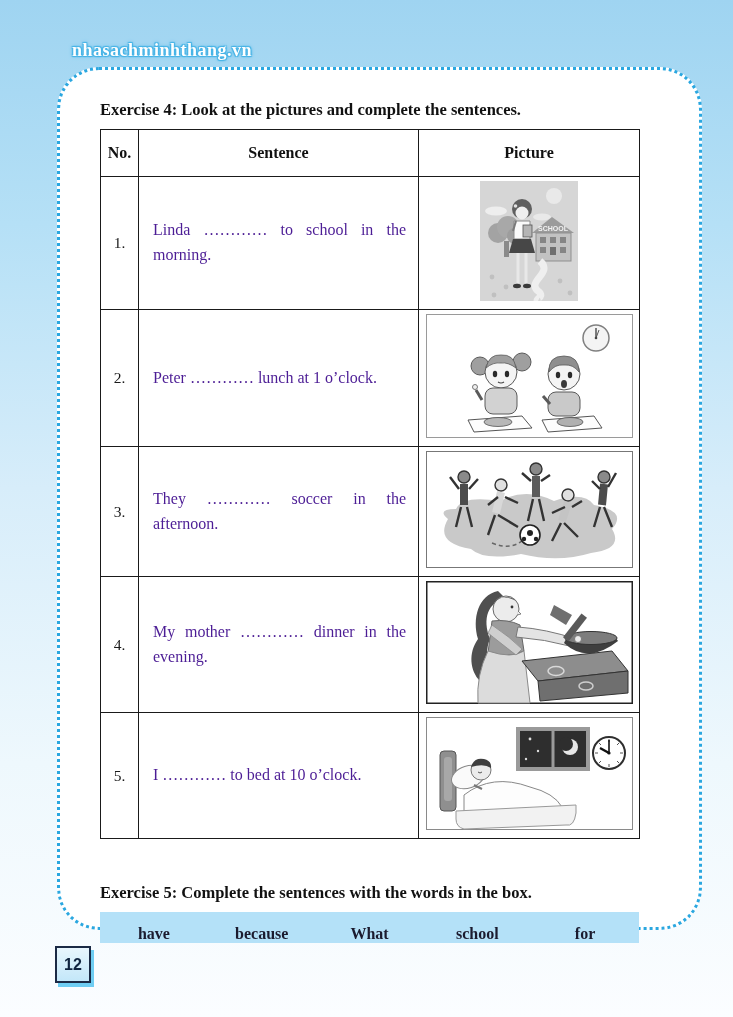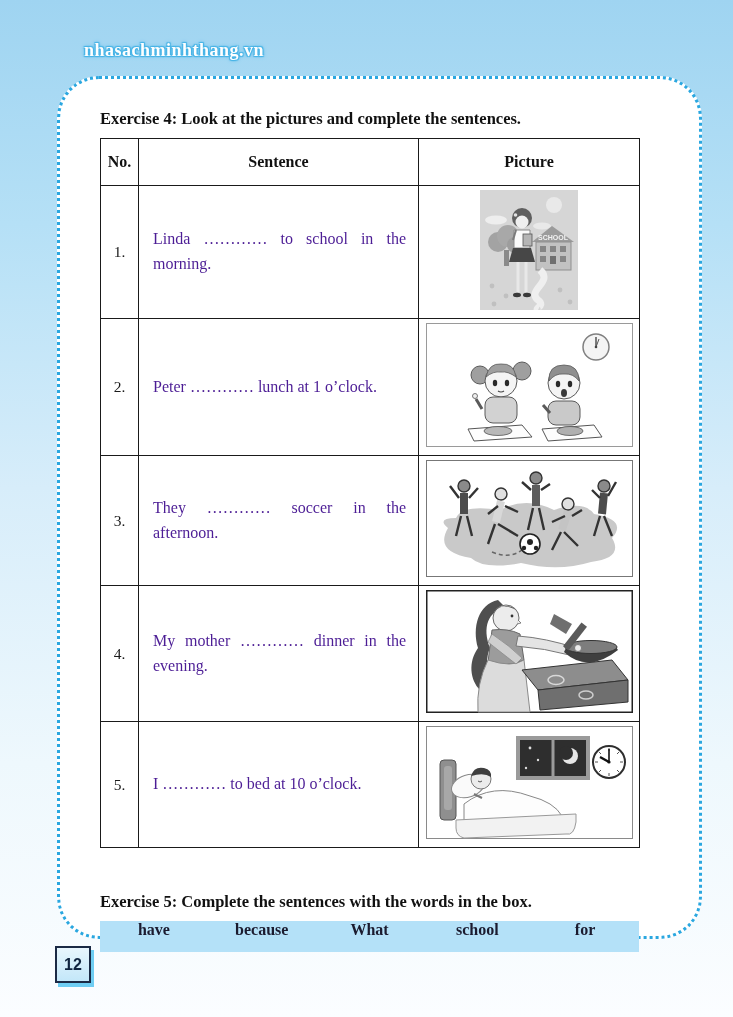--- a/index.html
+++ b/index.html
@@ -3,27 +3,27 @@
 <meta charset="utf-8">
 <style>
   * { margin:0; padding:0; box-sizing:border-box; }
   html,body { width:733px; height:1017px; }
   body {
     font-family:"Liberation Serif", serif;
     background:linear-gradient(180deg,#9fd4f1 0%,#b5e0f6 22%,#d7edfa 48%,#eef8fd 75%,#fbfdff 100%);
     position:relative; overflow:hidden;
   }
   .watermark {
-    position:absolute; left:84px; top:40px;
+    position:absolute; left:72px; top:40px;
     font-family:"Liberation Serif", serif;
     font-weight:bold; font-size:18px; color:#ffffff; letter-spacing:0.5px;
     text-shadow:1px 1px 1px #45b3e6,-1px -1px 1px #45b3e6,1px -1px 1px #45b3e6,-1px 1px 1px #45b3e6,0 0 4px #45b3e6;
   }
   .worksheet-box {
-    position:absolute; left:57px; top:76px; width:645px; height:863px;
+    position:absolute; left:57px; top:67px; width:645px; height:863px;
     background:#ffffff; border:3px dotted #2aa7e0; border-radius:42px;
     padding:30px 0 0 40px;
   }
   .ex-title {
     font-weight:bold; font-size:16.5px; color:#111; margin-bottom:9px;
   }
   table.ex4 {
     border-collapse:collapse; table-layout:fixed; width:539px;
     background:#fff;
   }
@@ -35,21 +35,21 @@
   td.no-cell { text-align:center; font-size:15.5px; color:#1a1a1a; }
   td.sentence-cell {
     font-size:16px; color:#4c1d95; padding:6px 12px 6px 14px;
     text-align:justify; line-height:1.55;
   }
   td.picture-cell { text-align:center; vertical-align:middle; padding:4px; }
   .pic-frame { display:inline-block; line-height:0; }
   .ex5-wrap { margin-top:44px; }
   .word-box {
     width:539px; height:31px; background:#b4e1f8; margin-top:5px;
-    display:flex; align-items:flex-start;
+    display:flex; align-items:flex-end;
   }
   .word-box span {
     flex:1; text-align:center; font-weight:bold; font-size:16px; color:#1b1b2f;
   }
   .footer { position:absolute; left:55px; top:946px; display:flex; align-items:center;justify-content:center; }
   .page-badge {
     width:36px; height:37px; background:linear-gradient(180deg,#e8f6fd,#c3e7f9);
     border:2px solid #1b2a45; box-shadow:3px 4px 0 #6fcdf2;
     display:flex; align-items:center; justify-content:center;
     font-family:"Liberation Sans", sans-serif; font-weight:bold; font-size:16px; color:#10243f;

